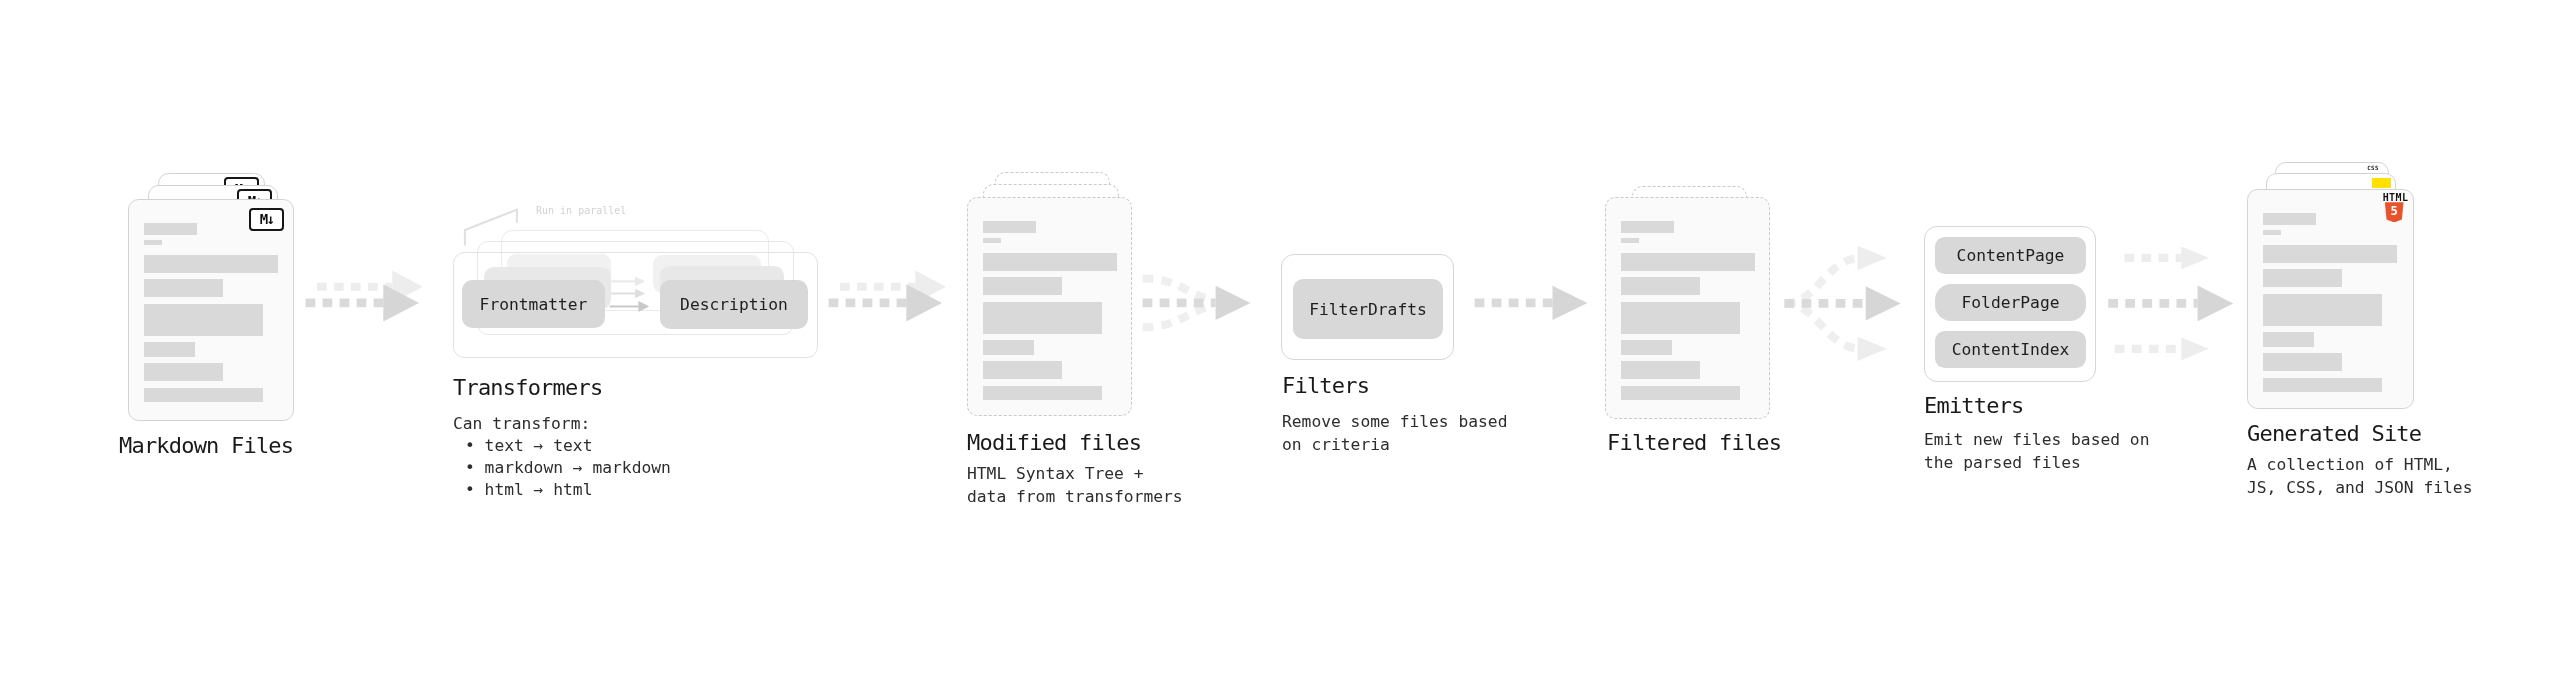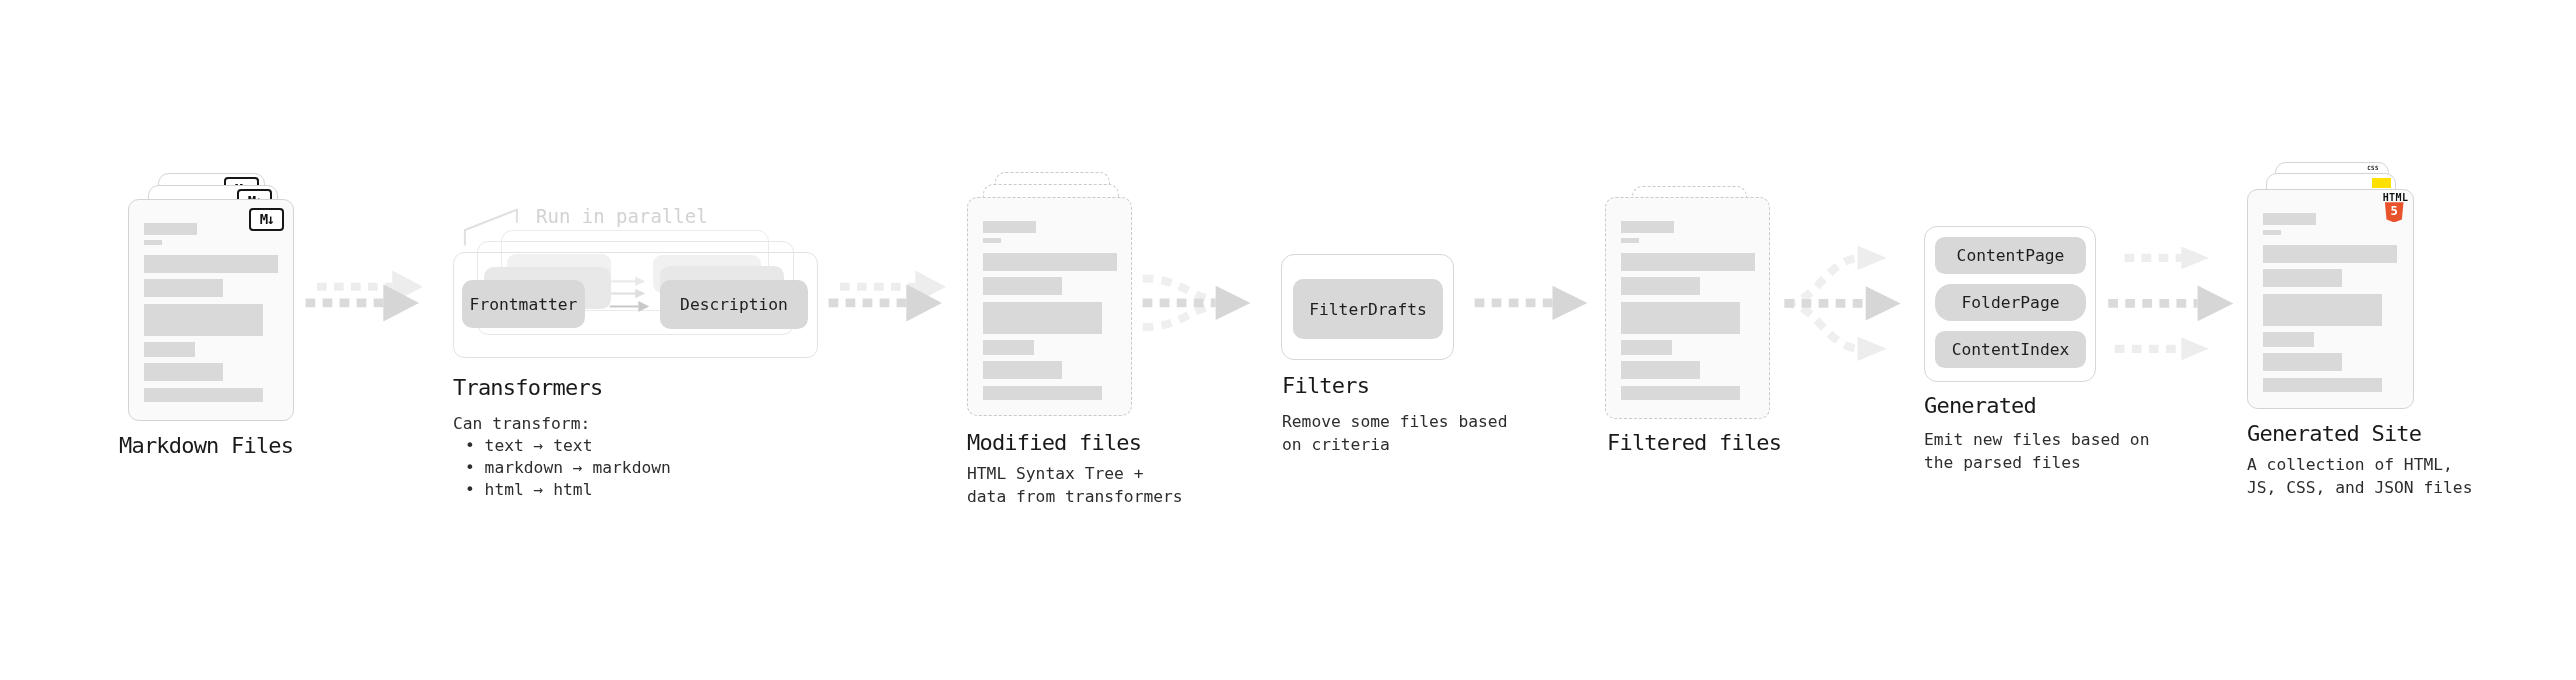--- a/index.html
+++ b/index.html
@@ -37,21 +37,21 @@
   .css-icon{position:absolute;top:2.4px;right:6.5px;width:17px}
   .css-icon .t{font-size:5.7px;font-weight:bold;color:#222;line-height:6.5px;text-align:center;letter-spacing:0.4px}
   .css-icon .u{height:2.4px;background:#2f6fe4;margin-top:0.8px}
   .js-icon{position:absolute;top:4.1px;right:4.1px;width:18.7px;height:9.8px;background:#ffe000}
 
   
   .stage-title{position:absolute;font-size:22px;color:#191919;letter-spacing:-0.8px;white-space:nowrap}
   .stage-sub{position:absolute;font-size:16.3px;line-height:23px;color:#2d2d2d;white-space:pre-line}
   .bullets{position:absolute;font-size:16.3px;line-height:22px;color:#2d2d2d}
   .bullets div{white-space:pre}
-  .annotation{position:absolute;font-size:19px;color:#d2d2d2;white-space:nowrap}
+  .annotation{position:absolute;font-size:10px;color:#d2d2d2;white-space:nowrap}
 
   
   .pill{position:absolute;display:flex;align-items:center;justify-content:center;
     background:#d8d8d8;border-radius:10.6px;font-size:16.3px;color:#1e1e1e;white-space:nowrap}
   .echo1{position:absolute;background:#e8e8e8;border-radius:9.8px}
   .echo2{position:absolute;background:#f1f1f1;border-radius:9px}
   .gbox{position:absolute;border:1.6px solid #e2e2e2;border-radius:11.4px;box-sizing:border-box}
   .gbox.l2{border-color:#e7e7e7}
   .gbox.l3{border-color:#ebebeb}
   .obox{position:absolute;border:1.6px solid #d7d7d7;border-radius:13px;background:#fff;box-sizing:border-box}
@@ -109,21 +109,21 @@
     <polyline class="conn" points="6,52 6,33 70,8 70,24"></polyline>
   </svg>
   <div class="annotation" style="left:536px;top:205px">Run in parallel</div>
 
   <div class="gbox l3" style="left:501px;top:230px;width:268px;height:81px"></div>
   <div class="gbox l2" style="left:477px;top:241px;width:317px;height:94px"></div>
   <div class="gbox" style="left:453px;top:252px;width:365px;height:106px"></div>
 
   <div class="echo2" style="left:507px;top:254px;width:104px;height:37px"></div>
   <div class="echo1" style="left:484px;top:267px;width:127px;height:42px"></div>
-  <div class="pill" style="left:462px;top:280px;width:123px;height:48px">Frontmatter</div>
+  <div class="pill" style="left:462px;top:280px;width:143px;height:48px">Frontmatter</div>
 
   <div class="echo2" style="left:653px;top:255px;width:108px;height:38px"></div>
   <div class="echo1" style="left:660px;top:266px;width:124px;height:41px"></div>
   <div class="pill" style="left:660px;top:280px;width:148px;height:49px">Description</div>
 
   <svg class="arr mini" style="left:608px;top:273px" width="47" height="41" viewBox="0 0 58 50">
     <g stroke="#e9e9e9" fill="#e9e9e9">
         <line x1="4" y1="10" x2="34" y2="10"></line>
         <polygon points="34,5 45,10 34,15"></polygon>
       </g>
@@ -225,21 +225,21 @@
   <line class="dl" x1="8" y1="78" x2="108" y2="78"></line>
   <polygon class="dp" points="108,57 151,78 108,99"></polygon>
 </svg>
 
 
 <section>
   <div class="obox" style="left:1924px;top:226px;width:172px;height:156px"></div>
   <div class="pill" style="left:1935px;top:237px;width:151px;height:37px;border-radius:9.8px">ContentPage</div>
   <div class="pill" style="left:1935px;top:284px;width:151px;height:37px;border-radius:16px">FolderPage</div>
   <div class="pill" style="left:1935px;top:331px;width:151px;height:37px;border-radius:9.8px">ContentIndex</div>
-  <div class="stage-title" style="left:1924px;top:393px">Generated</div>
+  <div class="stage-title" style="left:1924px;top:393px">Emitters</div>
   <div class="stage-sub" style="left:1924px;top:428px">Emit new files based on
 the parsed files</div>
 </section>
 
 
 <svg class="arr" style="left:2105px;top:240px" width="134" height="130" viewBox="0 0 165 160">
   <line class="ll" x1="24" y1="22" x2="94" y2="22"></line>
     <polygon class="lp" points="94,8 128,22 94,36"></polygon>
   <line class="dl" x1="4" y1="78" x2="114" y2="78"></line>
     <polygon class="dp" points="114,56 158,78 114,100"></polygon>

